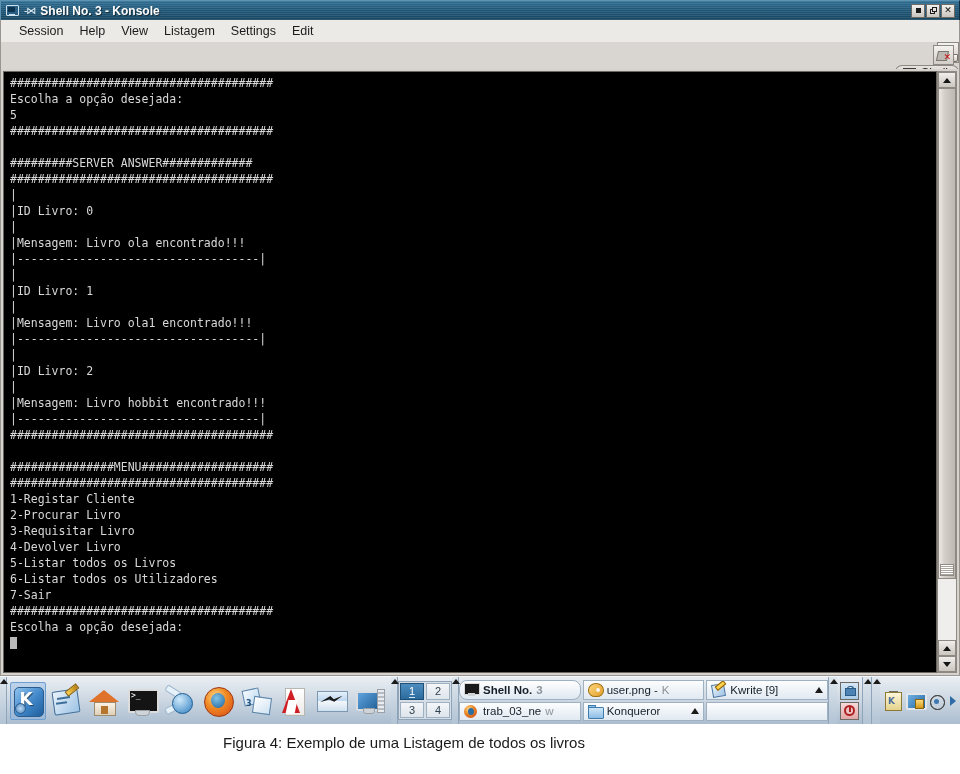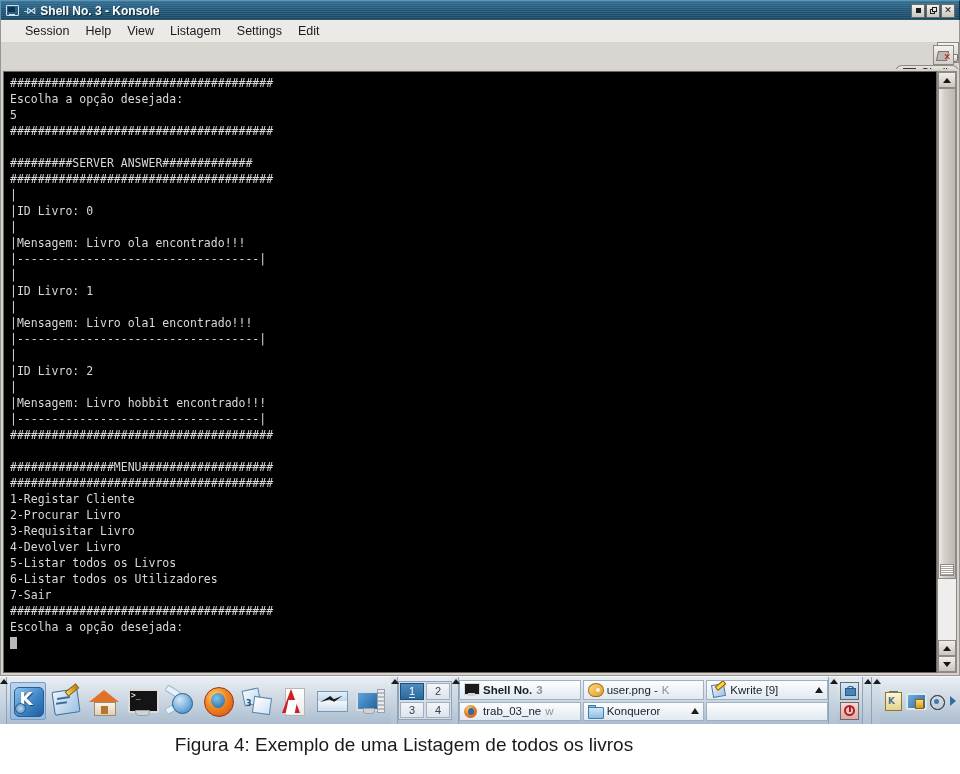--- a/index.html
+++ b/index.html
@@ -109,21 +109,21 @@
   .tb-btn .sq2::after{content:"";position:absolute;left:2px;top:0;width:5px;height:5px;border:1px solid #1a1a1a;box-sizing:border-box;background:#e8e5e1;}
 
   
   .menubar {
     height: 22px;
     background: #eceae7;
     border-left: 1px solid #9a958f;
     border-right: 1px solid #9a958f;
     display: flex;
     align-items: center;
-    padding-left: 16px;
+    padding-left: 10px;
     box-sizing: border-box;
   }
   .menubar .mi {
     font-size: 12.5px;
     color: #1b1b1b;
     padding: 2px 8px;
     white-space: nowrap;
   }
 
   
@@ -521,21 +521,21 @@
     background: linear-gradient(to bottom,#fcfdfe,#e1e9f1);
     border: 1px solid #9fb0c1;
     display: flex; align-items: center; gap: 4px;
     padding: 0 4px;
     font-size: 11.5px;
     color: #16202a;
     box-sizing: border-box;
     white-space: nowrap;
     overflow: hidden;
   }
-  .task.active { font-weight: bold; background: linear-gradient(to bottom,#ffffff,#dfe8f1); }
+  .task.active { font-weight: bold; background: linear-gradient(to bottom,#ffffff,#dfe8f1); border-radius: 8px; }
   .task .label{ overflow:hidden; text-overflow:clip; }
   .task .dim { color:#8b939b; }
   .task .up-tri{
     margin-left:auto;width:0;height:0;flex:none;
     border-left:4px solid transparent;border-right:4px solid transparent;
     border-bottom:6px solid #1a1a1a;
   }
   .tico { width: 15px; height: 13px; flex: none; position: relative; }
   .tico-term .s{position:absolute;left:0;top:0;width:14px;height:10px;background:#1a1a1a;border:1px solid #d7d7d7;}
   .tico-term .b{position:absolute;left:4px;top:10px;width:7px;height:3px;background:#cfd4d8;}
@@ -618,21 +618,21 @@
     border-top:5px solid transparent;border-bottom:5px solid transparent;
     border-left:6px solid #2e6ca5;
   }
 
   
   #caption {
     position: absolute;
     left: 0; top: 734px;
     width: 808px;
     text-align: center;
-    font-size: 19px;
+    font-size: 15px;
     color: #1a1a1a;
     font-family: "Liberation Sans", sans-serif;
   }
 </style>
 </head>
 <body>
 
 <div id="desktop">
 
   <div id="konsole-window">

